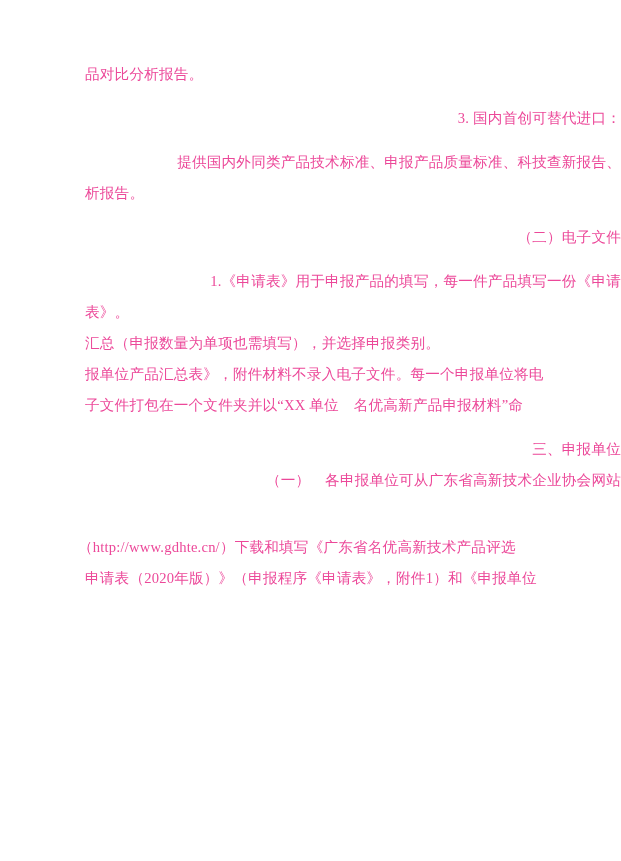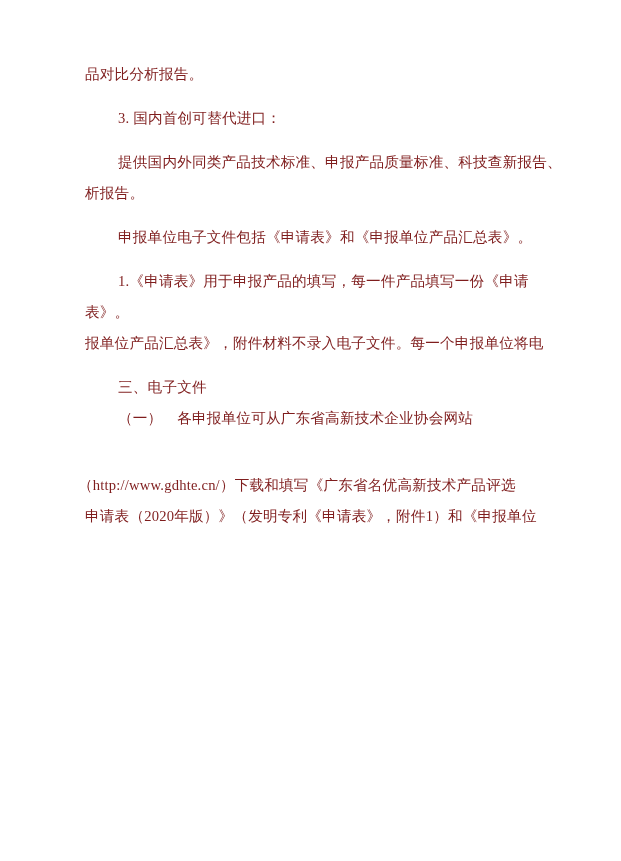--- a/index.html
+++ b/index.html
@@ -10,45 +10,47 @@
   .page {
     position: relative;
     width: 621px;
     height: 861px;
     box-sizing: border-box;
     background: #ffffff;
     overflow: hidden;
     padding: 59px 0 8px 85px;
     font-family: "Liberation Serif", "DejaVu Serif", serif;
     font-size: 14.6px;
-    color: #7f1d1d;
+    color: #ec4899;
   }
   .doc-line {
     line-height: 31px;
     white-space: nowrap;
     letter-spacing: 0.2px;
   }
   
-  .indent { padding-left: 33px; }
+  .indent { padding-left: 33px; text-align: right; }
   
   .pgap { margin-top: 13px; }
   
   .pgap-sm { }
   
   .hang { margin-left: -7px; margin-top: 36px; }
 </style>
 </head>
 <body>
 
 <div class="page">
   <div class="doc-line">品对比分析报告。</div>
   <div class="doc-line indent pgap">3. 国内首创可替代进口：</div>
   <div class="doc-line indent pgap">提供国内外同类产品技术标准、申报产品质量标准、科技查新报告、</div>
   <div class="doc-line">析报告。</div>
-  <div class="doc-line indent pgap">申报单位电子文件包括《申请表》和《申报单位产品汇总表》。</div>
+  <div class="doc-line indent pgap">（二）电子文件</div>
   <div class="doc-line indent pgap">1.《申请表》用于申报产品的填写，每一件产品填写一份《申请</div>
   <div class="doc-line">表》。</div>
+  <div class="doc-line">汇总（申报数量为单项也需填写），并选择申报类别。</div>
   <div class="doc-line">报单位产品汇总表》，附件材料不录入电子文件。每一个申报单位将电</div>
-  <div class="doc-line indent pgap">三、电子文件</div>
+  <div class="doc-line">子文件打包在一个文件夹并以“XX 单位　名优高新产品申报材料”命</div>
+  <div class="doc-line indent pgap">三、申报单位</div>
   <div class="doc-line indent pgap-sm">（一）　各申报单位可从广东省高新技术企业协会网站</div>
   <div class="doc-line hang">（http://www.gdhte.cn/）下载和填写《广东省名优高新技术产品评选</div>
-  <div class="doc-line">申请表（2020年版）》（发明专利《申请表》，附件1）和《申报单位</div>
+  <div class="doc-line">申请表（2020年版）》（申报程序《申请表》，附件1）和《申报单位</div>
 </div>
 
 </body></html>

